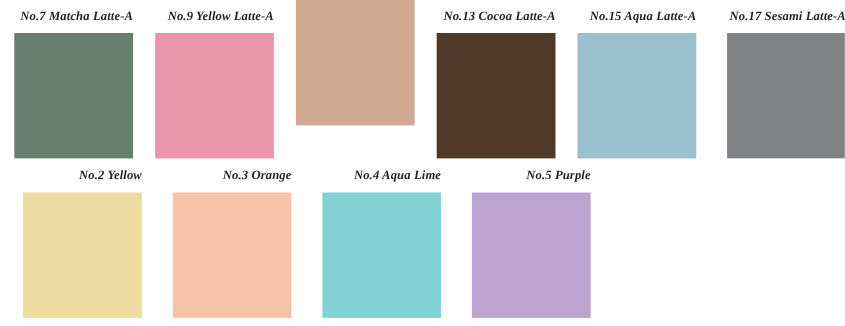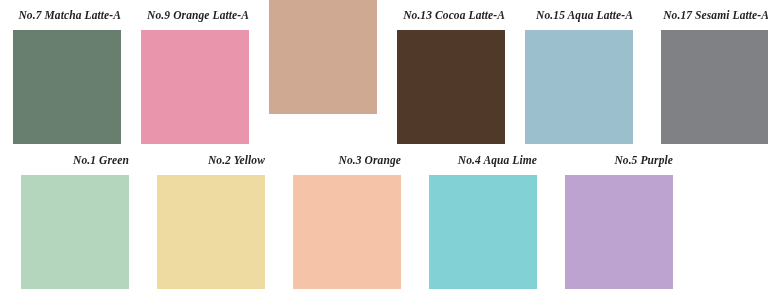--- a/index.html
+++ b/index.html
@@ -81,21 +81,21 @@
 <div class="palette-sheet">
 
   <div class="swatch-row swatch-row-top">
 
     <div class="swatch-cell">
       <span class="swatch-label">No.7 Matcha Latte-A</span>
       <span class="swatch-chip" style="background-color: rgb(104, 127, 112);"></span>
     </div>
 
     <div class="swatch-cell">
-      <span class="swatch-label">No.9 Orange Latte-A</span>
+      <span class="swatch-label">No.9 Yellow Latte-A</span>
       <span class="swatch-chip" style="background-color: rgb(233, 149, 172);"></span>
     </div>
 
     <div class="swatch-cell">
       <span class="swatch-chip" style="background-color: rgb(207, 169, 145);"></span>
     </div>
 
     <div class="swatch-cell">
       <span class="swatch-label">No.13 Cocoa Latte-A</span>
       <span class="swatch-chip" style="background-color: rgb(81, 57, 42);"></span>
@@ -108,24 +108,20 @@
 
     <div class="swatch-cell">
       <span class="swatch-label">No.17 Sesami Latte-A</span>
       <span class="swatch-chip" style="background-color: rgb(127, 129, 132);"></span>
     </div>
 
   </div>
 
   <div class="swatch-row swatch-row-bottom">
 
-    <div class="swatch-cell">
-      <span class="swatch-label">No.1 Green</span>
-      <span class="swatch-chip" style="background-color: rgb(179, 214, 188);"></span>
-    </div>
 
     <div class="swatch-cell">
       <span class="swatch-label">No.2 Yellow</span>
       <span class="swatch-chip" style="background-color: rgb(238, 219, 162);"></span>
     </div>
 
     <div class="swatch-cell">
       <span class="swatch-label">No.3 Orange</span>
       <span class="swatch-chip" style="background-color: rgb(245, 195, 168);"></span>
     </div>

